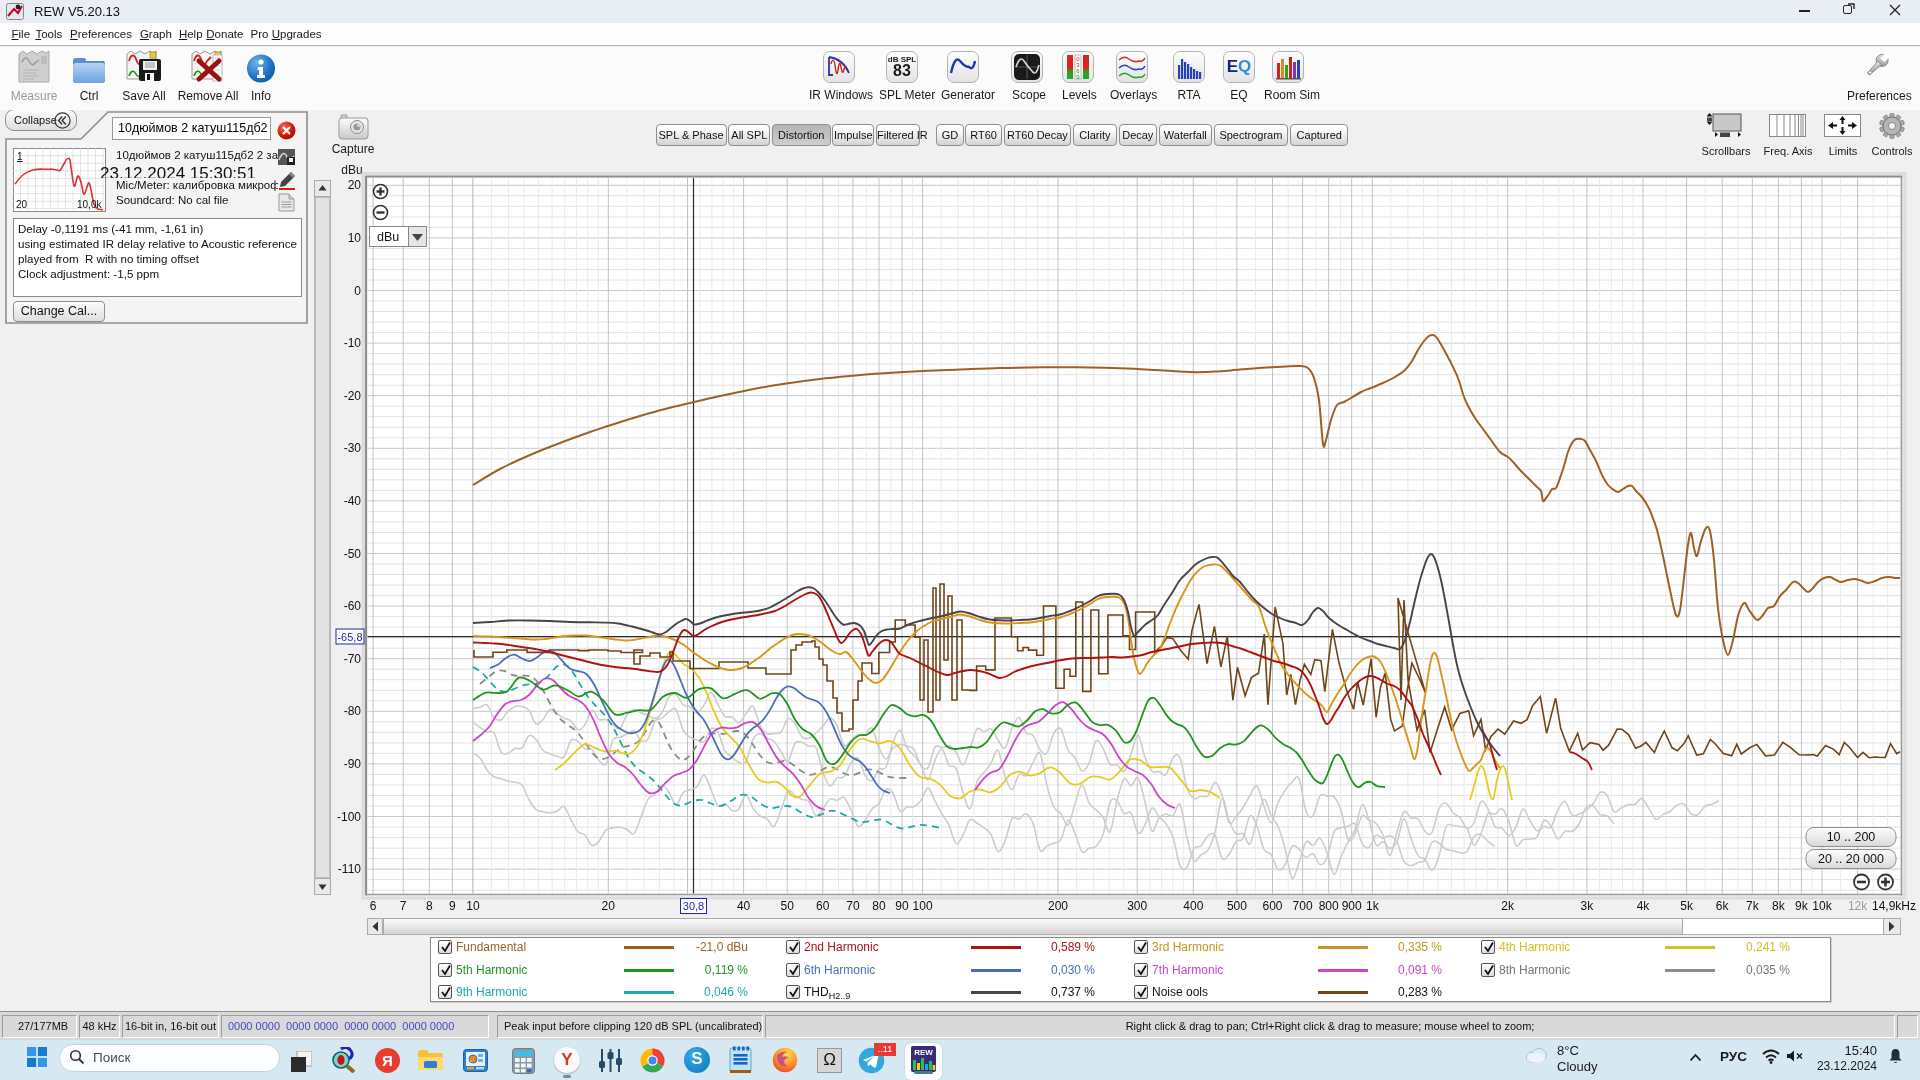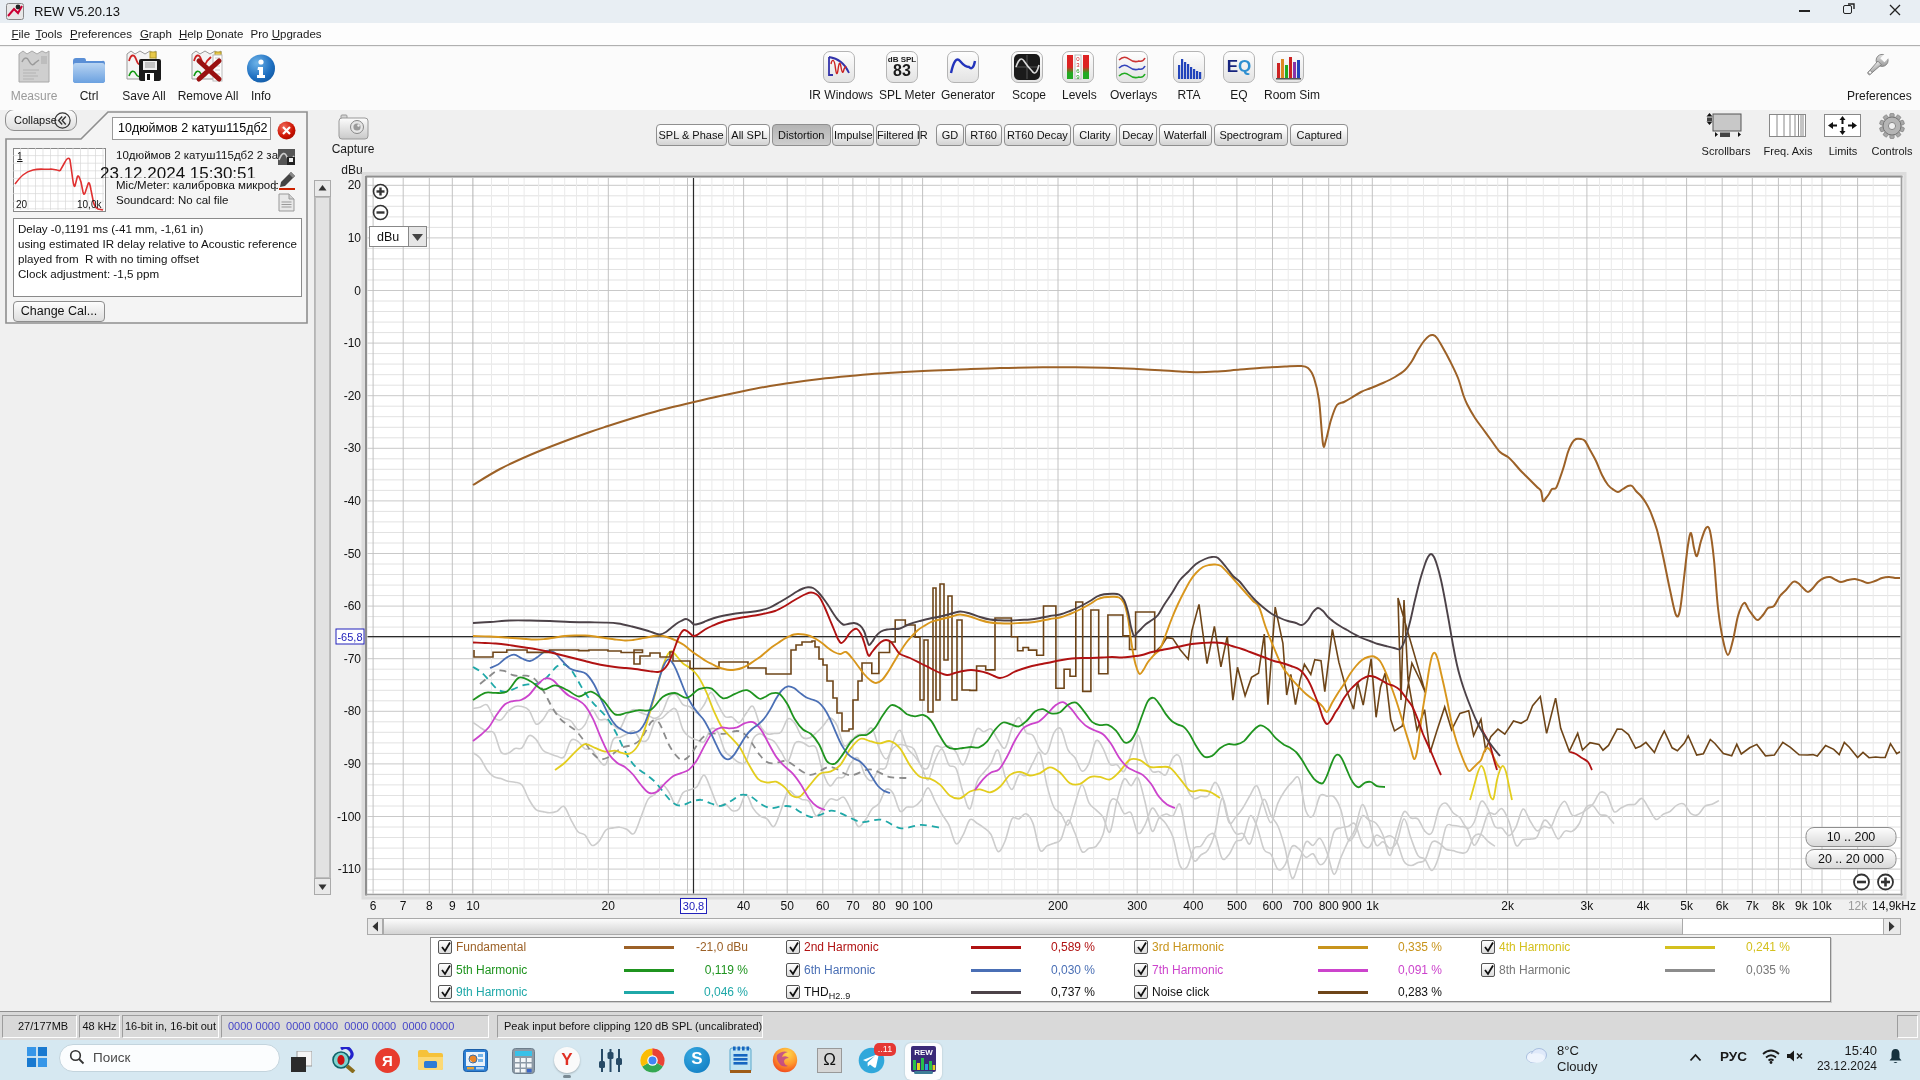--- a/index.html
+++ b/index.html
@@ -708,29 +708,30 @@
     </svg>
   </div>
 <div class="llab" style="left:804px;top:985px;color:#111">THD<span style="font-size:9px;vertical-align:-3px">H2..9</span></div>
 <div class="lline" style="left:971px;top:991px;width:50px;background:#4c4248"></div>
 <div class="lval" style="left:1005px;top:985px;color:#111">0,737 %</div>
 <div class="lchk" style="left:1134px;top:985px">
     <svg width="14" height="14" viewBox="0 0 14 14" style="position:absolute;left:0;top:0">
       <path d="M3 6 L6 10 L11 1.5" stroke="#111" stroke-width="1.8" fill="none"></path>
     </svg>
   </div>
-<div class="llab" style="left:1152px;top:985px;color:#111">Noise click</div>
+<div class="llab" style="left:1152px;top:985px;color:#111">Noise ools</div>
 <div class="lline" style="left:1318px;top:991px;width:50px;background:#6e4518"></div>
 <div class="lval" style="left:1352px;top:985px;color:#111">0,283 %</div>
 <div class="abs statusbar">
 <div class="scell" style="left:2px;width:75px;color:#111;text-align:left;padding-left:15px">27/177MB</div>
 <div class="scell" style="left:79px;width:41px;color:#111;text-align:center;padding-left:0px">48 kHz</div>
 <div class="scell" style="left:122px;width:97px;color:#111;text-align:center;padding-left:0px">16-bit in, 16-bit out</div>
 <div class="scell" style="left:221px;width:268px;color:#4646c8;text-align:left;padding-left:6px">0000 0000&nbsp; 0000 0000&nbsp; 0000 0000&nbsp; 0000 0000</div>
 <div class="scell" style="left:497px;width:266px;color:#111;text-align:left;padding-left:6px">Peak input before clipping 120 dB SPL (uncalibrated)</div>
+<div class="scell" style="left:765px;width:1130px;color:#111;text-align:center;padding-left:0px">Right click &amp; drag to pan; Ctrl+Right click &amp; drag to measure; mouse wheel to zoom;</div>
 <div class="scell" style="left:1897px;width:21px;color:#111;text-align:left;padding-left:0px"></div>
 </div>
 <div class="abs taskbar"></div>
 <svg class="abs" style="left:27px;top:1047px" width="20" height="20" viewBox="0 0 22 22">
 <rect x="0" y="0" width="10" height="10" fill="#3696e8"></rect>
     <rect x="12" y="0" width="10" height="10" fill="#1879d0"></rect>
 <rect x="0" y="12" width="10" height="10" fill="#1879d0"></rect>
     <rect x="12" y="12" width="10" height="10" fill="#3696e8"></rect>
   </svg>
 <div class="abs" style="left:59px;top:1044px;width:221px;height:28px;background:#fbfdfe;border:1px solid #c3d4dd;border-radius:14px"></div>
@@ -833,21 +834,21 @@
     </defs>
 <circle cx="13" cy="13" r="12.2" fill="url(#gff)"></circle>
 <path d="M5 8 Q10 3,16 5 Q11 6,10 10 Q14 8,17 11 Q13 11,12 14 Q12 18,16 19 Q10 21,7 16 Q4 12,5 8 Z" fill="#b5399a" opacity="0.75"></path>
   </svg>
 <div class="abs" style="left:817px;top:1048px;width:25px;height:25px;background:#d6d6d6;border:1px solid #999"></div>
 <div class="abs" style="left:817px;top:1050px;width:25px;text-align:center;font-size:17px;color:#111">Ω</div>
 <svg class="abs" style="left:858px;top:1047px" width="27" height="27" viewBox="0 0 27 27">
 <circle cx="13.5" cy="13.5" r="12.8" fill="#31a8db"></circle>
 <path d="M5 13 L21 6.5 L18 20 Q17.6 21.4,16 20.4 L12 17.5 L9.8 19.6 L9.5 15.8 L17 8.8 L8.2 14.6 Z" fill="#fff"></path>
   </svg>
-<div class="abs" style="left:874px;top:1043px;width:22px;height:13px;background:#e53935;border-radius:5px;font-size:9px;color:#fff;text-align:center;line-height:13px">..11</div>
+<div class="abs" style="left:874px;top:1043px;width:22px;height:13px;background:#e53935;border-radius:0;font-size:9px;color:#fff;text-align:center;line-height:13px">..11</div>
 <div class="abs" style="left:905px;top:1043px;width:37px;height:37px;background:#fcfdfe;border-radius:6px;box-shadow:0 0 2px rgba(0,0,0,0.2)"></div>
 <svg class="abs" style="left:911px;top:1046px" width="25" height="26" viewBox="0 0 25 26">
 <rect x="0" y="0" width="25" height="26" rx="2" fill="#3a2a78"></rect>
 <text x="12.5" y="9" font-size="8" font-weight="bold" fill="#fff" text-anchor="middle">REW</text>
 <g>
       <rect x="2" y="14" width="3" height="10" fill="#27c04a"></rect>
       <rect x="6" y="17" width="3" height="7" fill="#e8d020"></rect>
 <rect x="10" y="12" width="3" height="12" fill="#27c04a"></rect>
       <rect x="14" y="18" width="3" height="6" fill="#2a9fe0"></rect>
 <rect x="18" y="15" width="3" height="9" fill="#27c04a"></rect>

